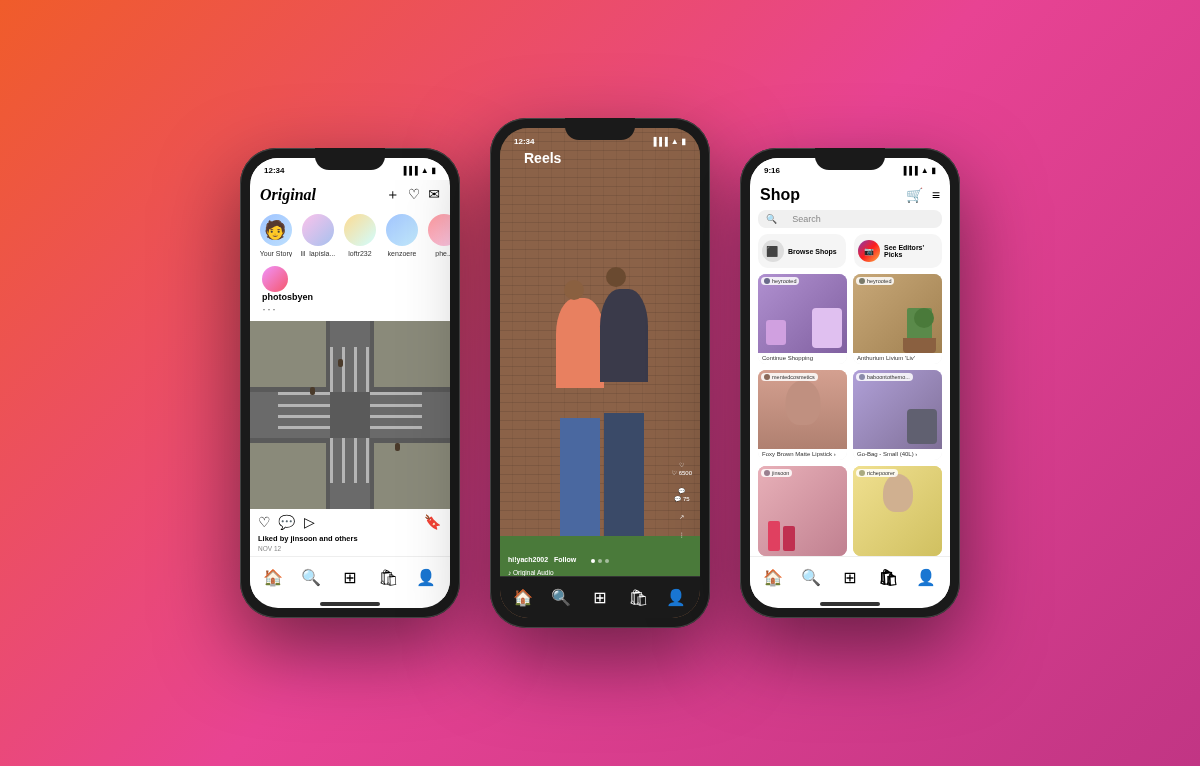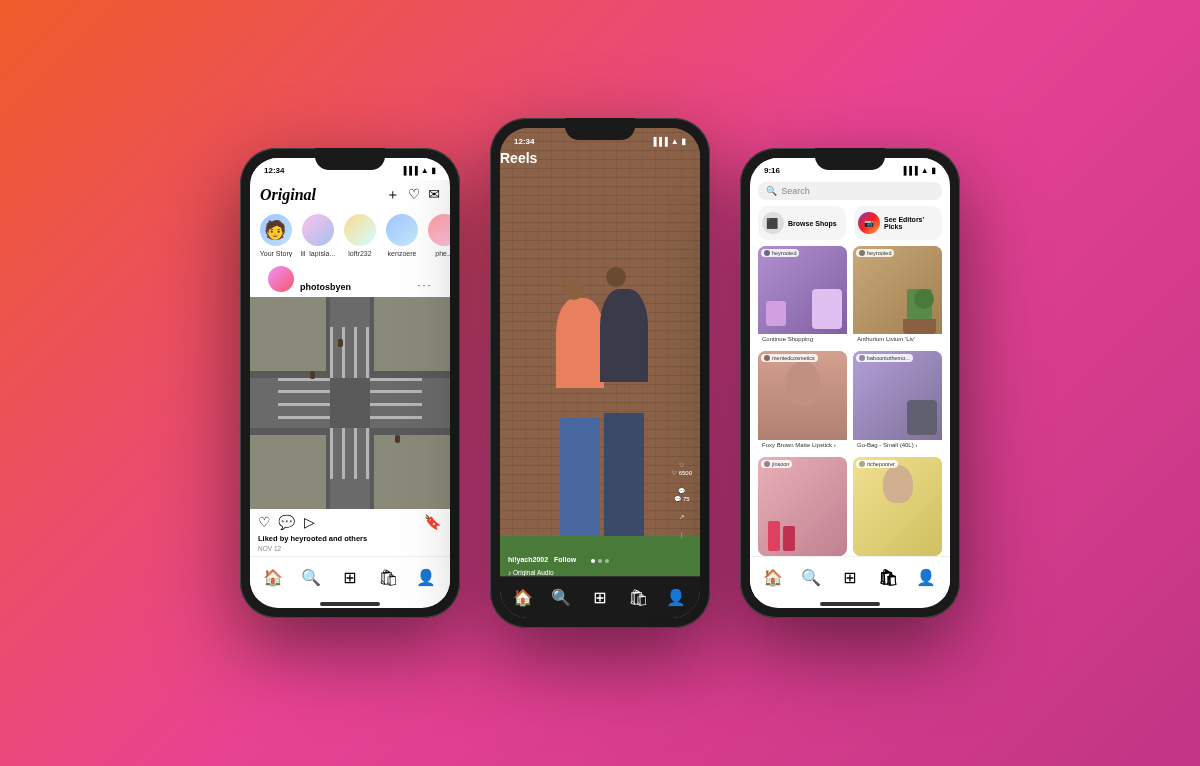--- a/index.html
+++ b/index.html
@@ -163,23 +163,24 @@
       font-size: 7px;
       color: #333;
       text-align: center;
       max-width: 38px;
       overflow: hidden;
       text-overflow: ellipsis;
       white-space: nowrap;
     }
     .post-header {
       display: flex;
-      align-items: flex-end;
-      padding: 5px 18px;
-      flex-shrink: 0;
+      align-items: flex-start;
+      padding: 5px 12px;
+      flex-shrink: 0;
+      flex-direction: column;
     }
     .post-avatar {
       width: 26px;
       height: 26px;
       border-radius: 50%;
       background: linear-gradient(135deg, #f093fb, #f5576c);
       margin-right: 6px;
     }
     .post-username {
       font-size: 9px;
@@ -264,21 +265,21 @@
     .brick-wall {
       position: absolute;
       inset: 0;
       background: repeating-linear-gradient(0deg, transparent, transparent 8px, rgba(0,0,0,0.1) 8px, rgba(0,0,0,0.1) 9px),
                   repeating-linear-gradient(90deg, transparent, transparent 12px, rgba(0,0,0,0.05) 12px, rgba(0,0,0,0.05) 13px);
       background-color: #8B6248;
     }
     .reel-header {
       position: absolute;
       top: 22px;
-      left: 0;
+      left: 24px;
       color: #fff;
       font-size: 14px;
       font-weight: 700;
       z-index: 5;
     }
     .reel-user {
       position: absolute;
       bottom: 55px;
       left: 8px;
       color: #fff;
@@ -363,20 +364,21 @@
       border-radius: 8px;
       padding: 4px 8px;
       display: flex;
       align-items: center;
       gap: 4px;
       flex-shrink: 0;
     }
     .search-bar-text {
       font-size: 9px;
       color: #888;
+      margin-left: 11px;
     }
     .quick-actions {
       display: flex;
       gap: 8px;
       padding: 0 8px 6px;
       flex-shrink: 0;
     }
     .quick-btn {
       flex: 1;
       background: #f5f5f5;
@@ -576,21 +578,21 @@
     </div>
 
     <div class="post-actions">
       <div class="action-icons-left">
         <span>♡</span>
         <span>💬</span>
         <span>▷</span>
       </div>
       <span class="bookmark-icon">🔖</span>
     </div>
-    <div class="likes-text">Liked by heyrooted and others</div>
+    <div class="likes-text">Liked by jinsoon and others</div>
     <div class="date-text">NOV 12</div>
 
     <div class="bottom-nav">
       <div class="nav-icon">🏠</div>
       <div class="nav-icon">🔍</div>
       <div class="nav-icon">⊞</div>
       <div class="nav-icon">🛍</div>
       <div class="nav-icon">👤</div>
     </div>
     <div class="home-bar"></div>
@@ -683,20 +685,27 @@
 
     <div class="status-bar">
       <span>9:16</span>
       <div class="status-icons">
         <span>▐▐▐</span>
         <span>▲</span>
         <span>▮</span>
       </div>
     </div>
 
+    <div class="shop-header">
+      <span class="shop-title">Shop</span>
+      <div class="shop-header-icons">
+        <span>🛒</span>
+        <span>≡</span>
+      </div>
+    </div>
 
     <div class="search-bar">
       <span style="font-size:9px;color:#888;">🔍</span>
       <span class="search-bar-text">Search</span>
     </div>
 
     <div class="quick-actions">
       <div class="quick-btn">
         <div class="quick-btn-icon" style="background:#ddd;">⬛</div>
         <span>Browse Shops</span>

